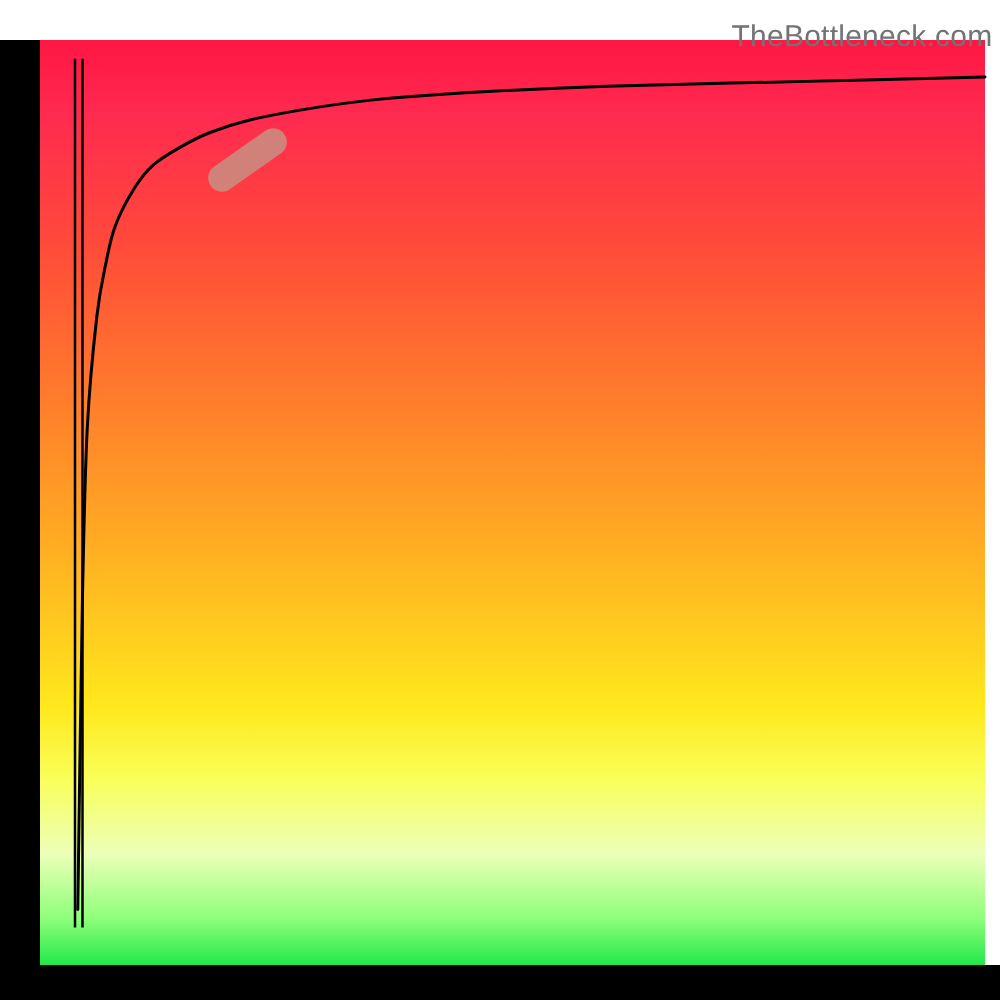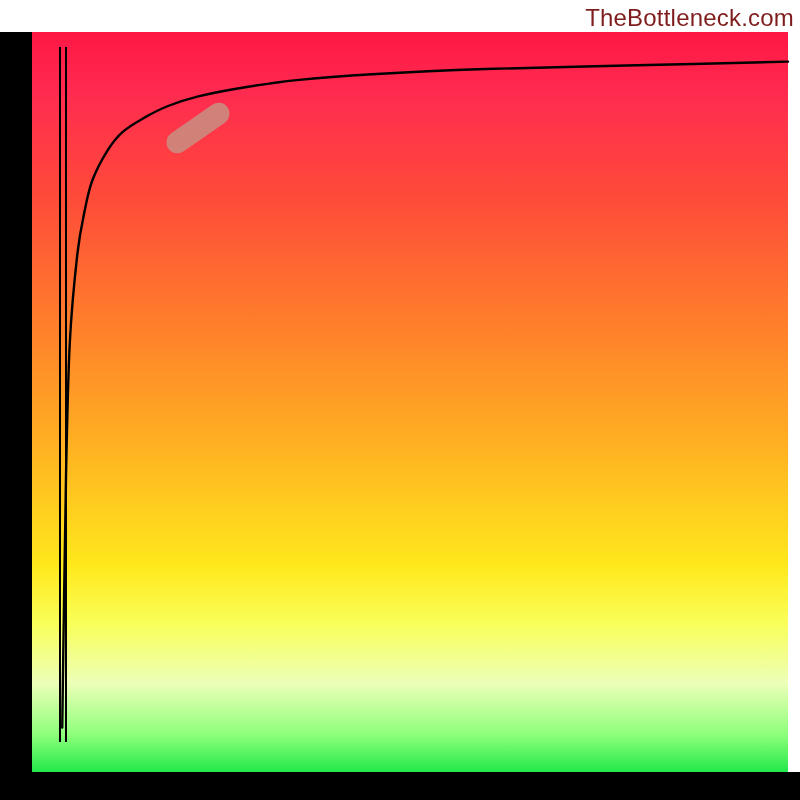--- a/index.html
+++ b/index.html
@@ -11,25 +11,25 @@
     background: #fff;
     font-family: Arial, Helvetica, sans-serif;
   }
   .chart-wrap {
     position: relative;
     width: 800px;
     height: 800px;
   }
   .watermark {
     position: absolute;
-    top: 4px;
+    top: 16px;
     right: 6px;
     font-size: 24px;
     font-weight: 400;
-    color: #7f1d1d;
+    color: #737373;
     letter-spacing: 0.2px;
     z-index: 5;
     user-select: none;
   }
   .plot-area {
     position: absolute;
     left: 32px;
     top: 32px;
     width: 756px;
     height: 740px;

